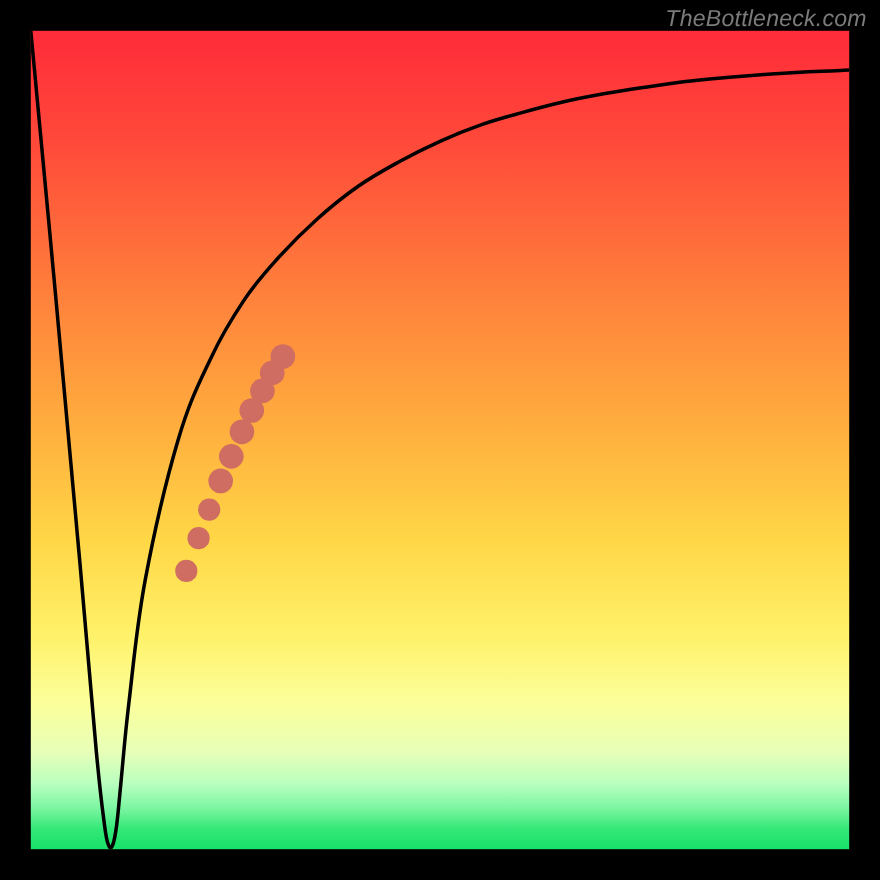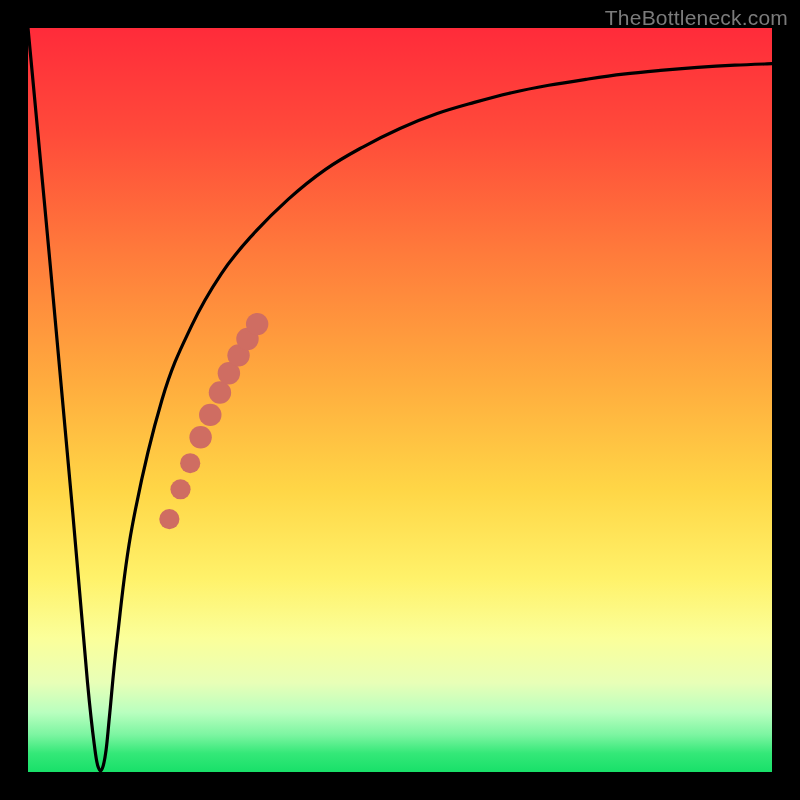--- a/index.html
+++ b/index.html
@@ -40,20 +40,21 @@
   }
   .watermark {
     position: absolute;
     top: 6px;
     right: 12px;
     color: #7b7b7b;
     font-size: 21px;
     font-weight: 400;
     letter-spacing: 0.2px;
     user-select: none;
+    font-style: italic;
   }
   svg.curve {
     position: absolute;
     left: 0;
     top: 0;
   }
 </style>
 </head>
 <body>
 

